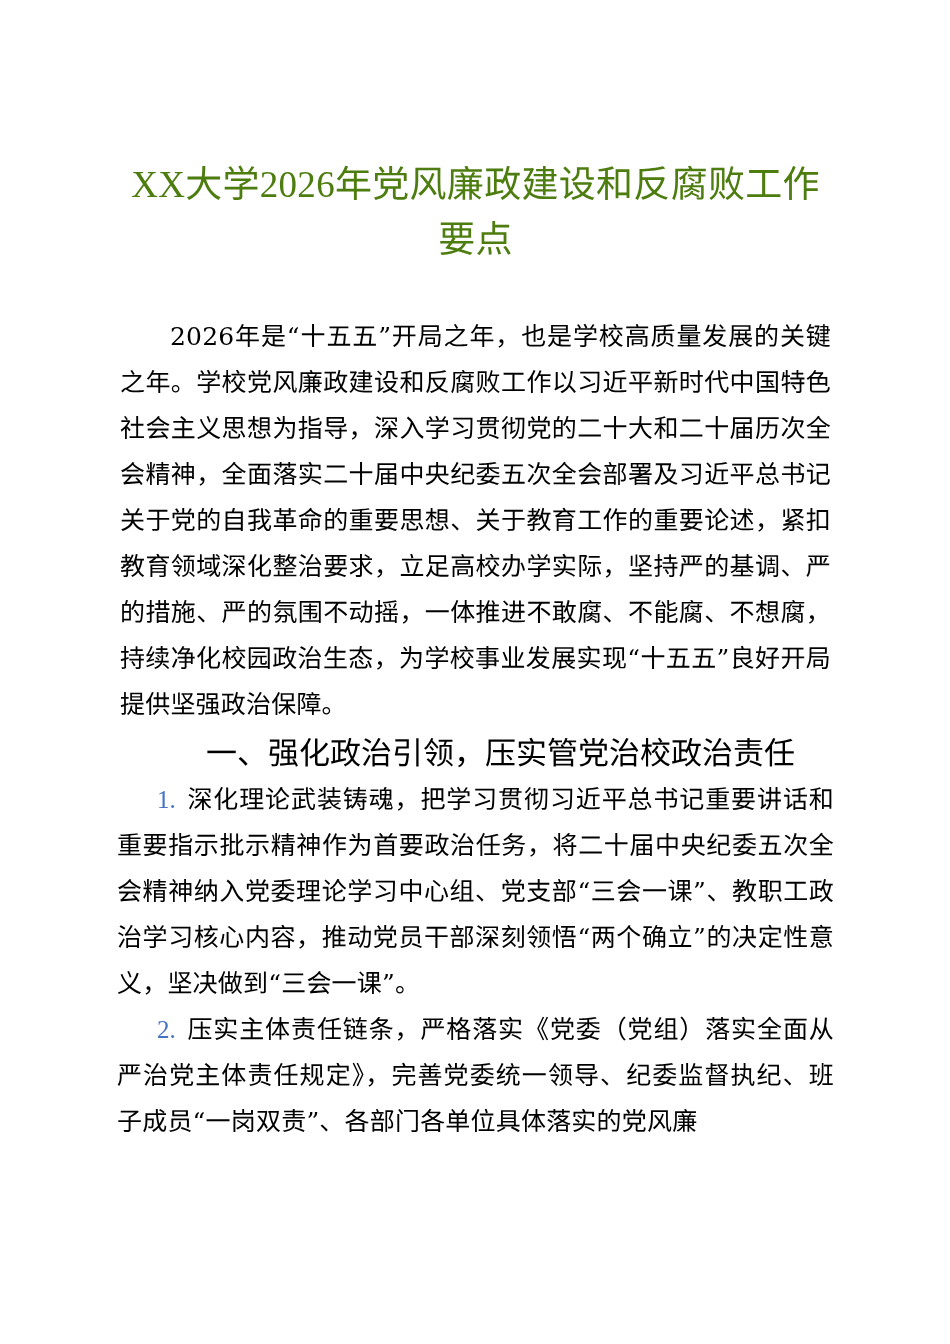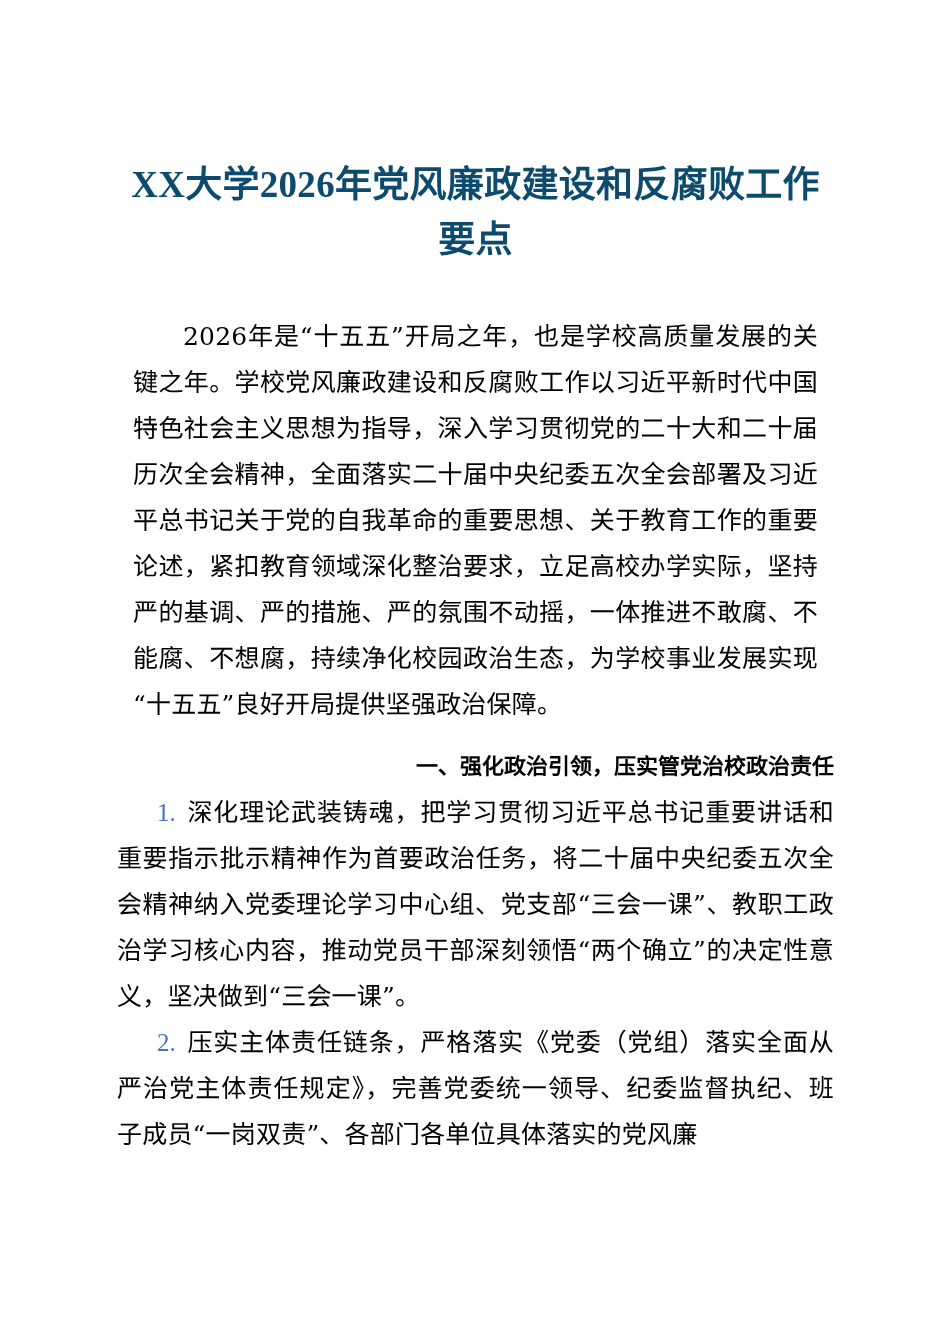--- a/index.html
+++ b/index.html
@@ -29,33 +29,33 @@
     left: 117px;
     top: 0;
     width: 717px;
   }
 
   
   .doc-title {
     margin: 0;
     padding: 0;
     font-family: "Liberation Serif", "DejaVu Serif", serif;
-    font-weight: 700;
+    font-weight: 400;
     font-size: 37px;
     line-height: 55px;
     text-align: center;
-    color: #0c4a6e;
+    color: #4d7c0f;
     letter-spacing: 0.3px;
     padding-top: 157px;
     word-break: break-all;
   }
 
   
   .body-para {
-    margin: 16px;
+    margin: 3px;
     padding: 0;
     font-family: "DejaVu Serif", "Liberation Serif", serif;
     font-size: 25px;
     line-height: 46px;
     color: #000000;
     text-align: justify;
     text-justify: inter-ideograph;
     text-indent: 50px;
     word-break: break-all;
     letter-spacing: 0.2px;
@@ -63,26 +63,26 @@
 
   .lead-para {
     margin-top: 47px;
   }
 
   
   .section-heading {
     margin: 0;
     padding: 0;
     font-family: "Liberation Sans", "DejaVu Sans", sans-serif;
-    font-weight: 700;
-    font-size: 22px;
+    font-weight: 400;
+    font-size: 31px;
     line-height: 46px;
     color: #000000;
     text-indent: 50px;
-    text-align: right;
+    text-align: center;
     word-break: break-all;
   }
 
   
   .num-list {
     margin: 0;
     padding: 0;
     list-style: none;
   }
 

